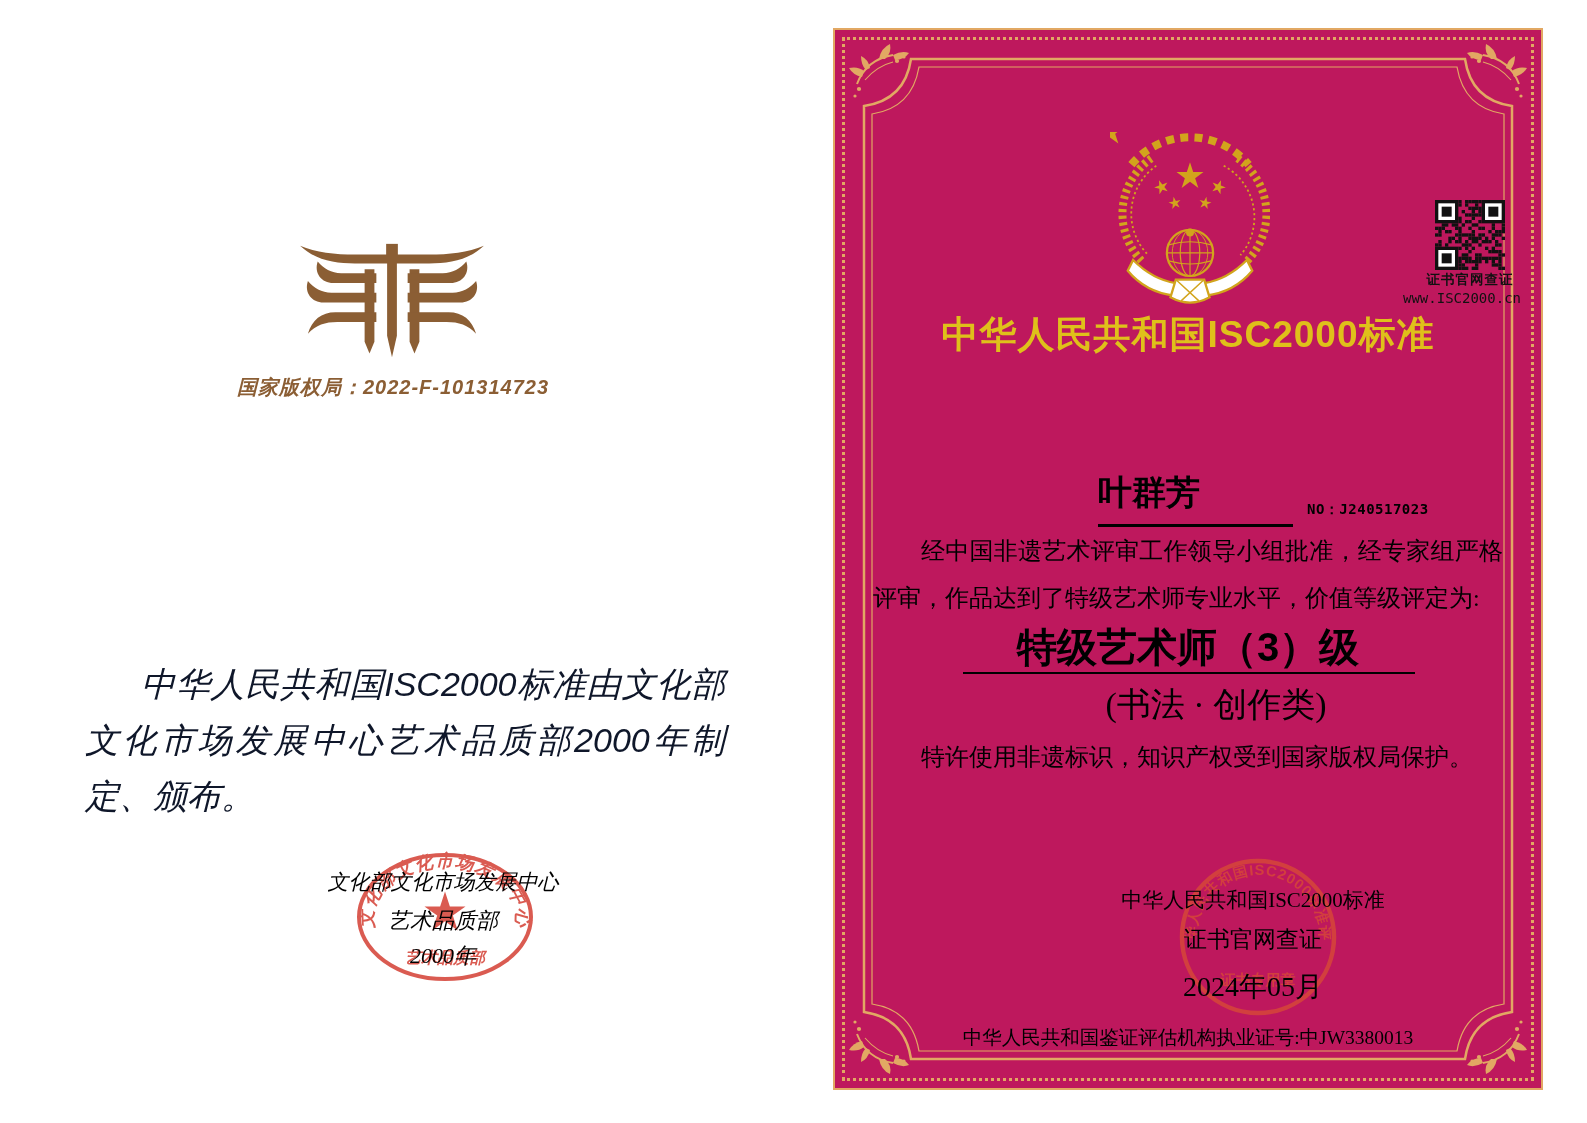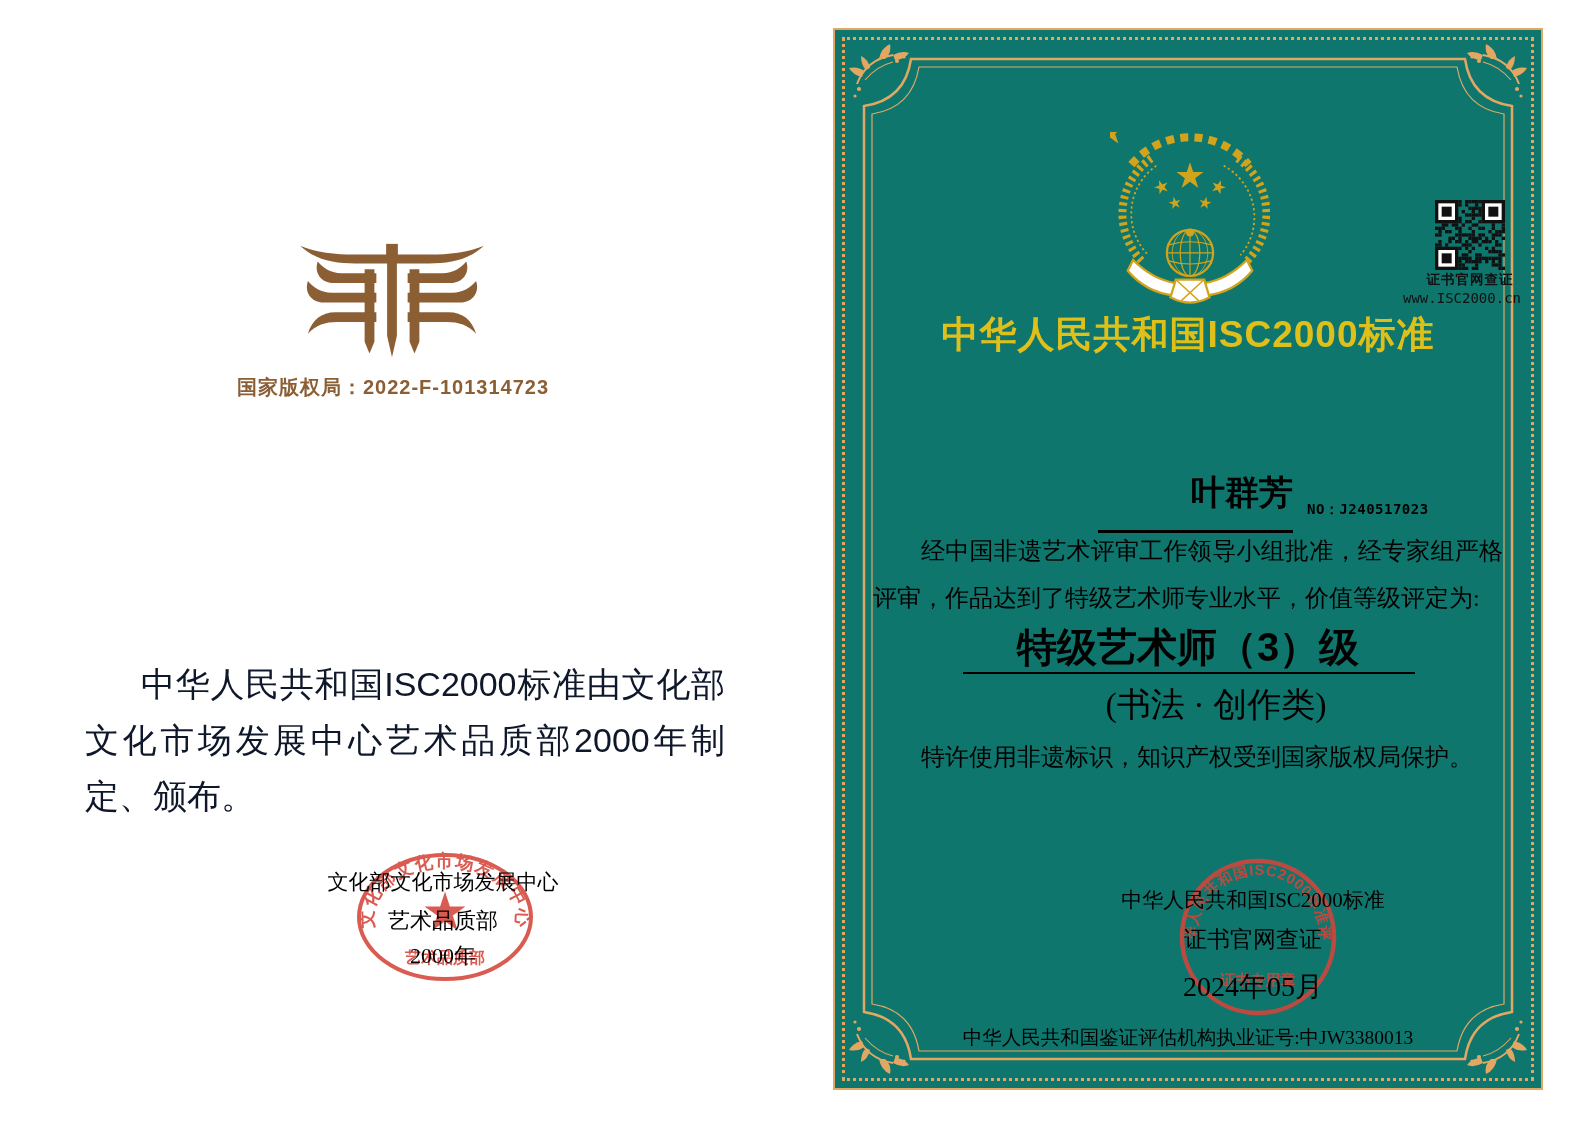--- a/index.html
+++ b/index.html
@@ -8,46 +8,46 @@
   }
   *{margin:0;padding:0;box-sizing:border-box;}
   html,body{width:1587px;height:1123px;background:#ffffff;overflow:hidden;}
   body{position:relative;font-family:"Liberation Sans","DejaVu Sans",sans-serif;color:var(--ink);}
   .abs{position:absolute;}
   .serif{font-family:"Liberation Serif","DejaVu Serif",serif;}
   .mono{font-family:"DejaVu Sans Mono",monospace;}
   .center{text-align:center;}
 
   
-  #left-page{left:0;top:0;width:820px;height:1123px;}
+  #left-page{left:0;top:0;width:820px;height:1123px;font-style:italic;}
   #heritage-logo{left:292px;top:238px;}
   #registration-line{left:36px;top:374px;width:714px;text-align:center;
     color:var(--logo_brown);font-size:20px;font-weight:bold;letter-spacing:1px;}
   #left-body{left:85px;top:656px;width:640px;font-size:34px;line-height:56px;
     text-indent:56px;text-align:justify;color:#0f172a;}
   #left-seal{left:333px;top:835px;opacity:.88;}
   .sig-line{color:#000;}
   #lsig1{left:263px;top:868px;width:360px;font-size:21px;}
   #lsig2{left:263px;top:906px;width:360px;font-size:22px;}
   #lsig3{left:263px;top:941px;width:360px;font-size:22px;}
 
   
-  #right-page{left:833px;top:28px;width:710px;height:1062px;background:#0f766e;}
+  #right-page{left:833px;top:28px;width:710px;height:1062px;background:#be185d;}
   #outer-border{left:0;top:0;right:0;bottom:0;border:2.5px solid var(--border_tan);}
   #dotted-border{left:9px;top:9px;right:9px;bottom:9px;border:3px dotted var(--border_tan);}
   #inner-frame{left:0;top:0;}
   #national-emblem{left:277px;top:104px;}
   #qr-block{left:596px;top:172px;width:82px;text-align:center;}
   #qr-code{display:block;margin:0 auto;}
   #qr-cap1{left:589px;top:243px;width:96px;font-size:13.5px;font-weight:bold;letter-spacing:1px;}
   #qr-cap2{left:570px;top:262px;width:96px;font-size:14px;}
   #certificate-title{left:0;top:282px;width:710px;font-size:37px;font-weight:bold;
     color:var(--title_gold);letter-spacing:1px;}
-  #holder-name{left:265px;top:443px;width:195px;text-align:right;font-size:34px;
-    font-weight:bold;line-height:1.25;border-bottom:3px solid #000;padding-bottom:16px;color:#000;}
+  #holder-name{left:265px;top:443px;width:195px;text-align:left;font-size:34px;
+    font-weight:bold;line-height:1.25;border-bottom:3px solid #000;padding-bottom:10px;color:#000;}
   #certificate-number{left:474px;top:473px;font-size:14px;font-weight:bold;letter-spacing:.5px;color:#000;}
   .body-para{left:40px;width:630px;font-size:24px;line-height:47px;text-indent:48px;
     text-align:justify;color:#000;}
   #paragraph-1{top:500px;}
   #grade-line{left:0;top:592px;width:710px;font-size:40px;font-weight:bold;color:#000;}
   #grade-underline{left:130px;top:644px;width:452px;border-top:2px solid #000;height:0;}
   #category-line{left:0;top:654px;width:766px;font-size:34px;color:#000;}
   #paragraph-2{top:706px;}
   #right-seal{left:345px;top:829px;opacity:.88;}
   #rsig1{left:220px;top:858px;width:400px;font-size:21px;}

